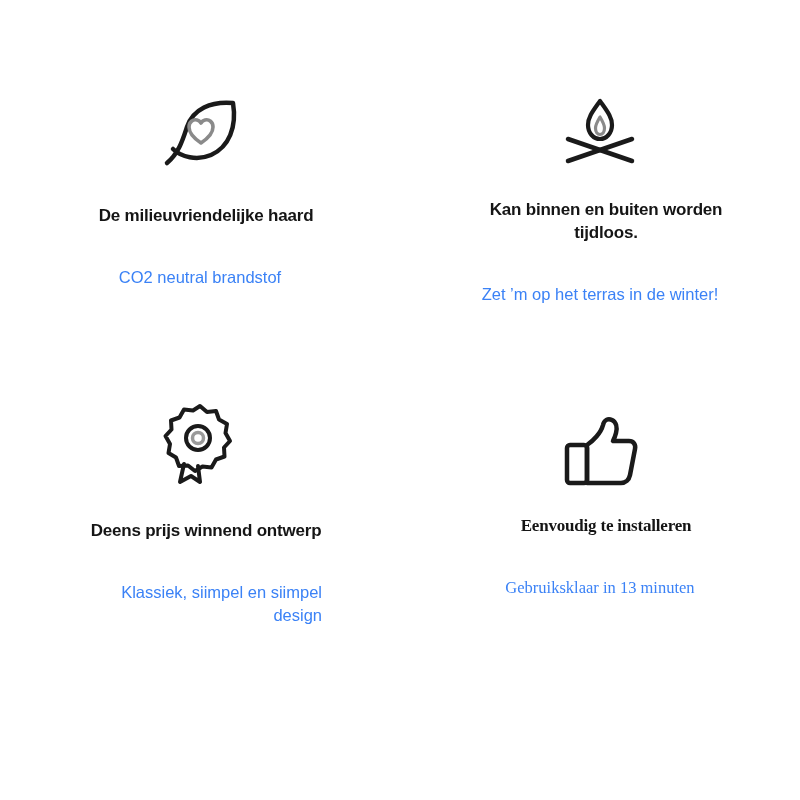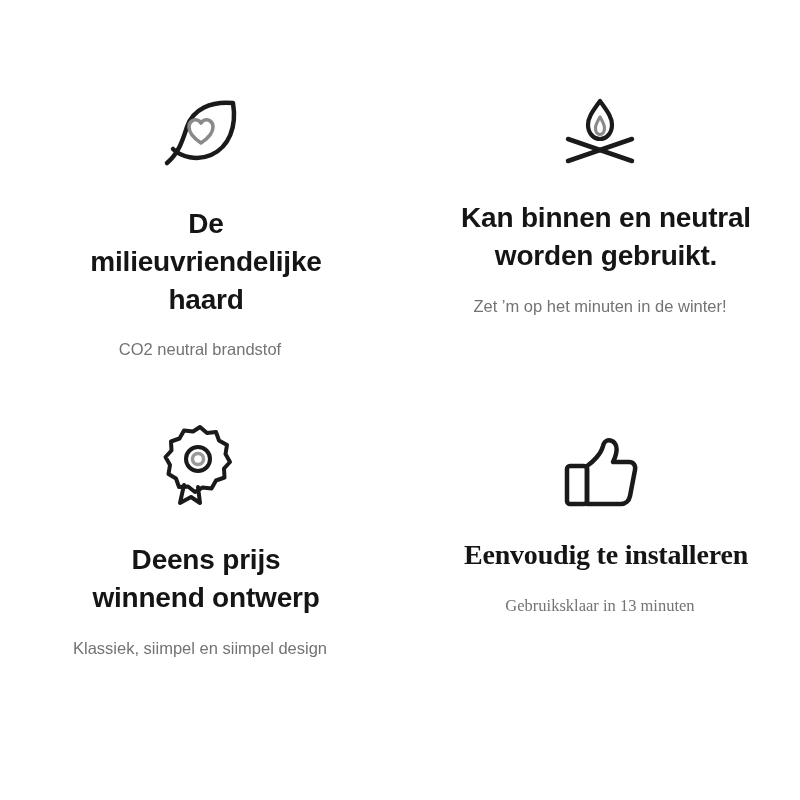--- a/index.html
+++ b/index.html
@@ -26,45 +26,45 @@
   .feature {
     display: flex;
     flex-direction: column;
     align-items: center;
     box-sizing: border-box;
     text-align: center;
   }
   
   .feature.f0 { padding: 95px 60px 0 60px; }
   .feature.f1 { padding: 95px 45px 0 45px; }
-  .feature.f2 { padding: 60px 60px 0 60px; }
+  .feature.f2 { padding: 60px 60px 0 60px; text-align: right; }
   .feature.f3 { padding: 75px 45px 0 45px; font-family: Liberation Serif, serif; }
 
   .feature-icon {
     display: block;
     line-height: 0;
     margin-bottom: 34px;
   }
   .feature.f1 .feature-icon { margin-bottom: 30px; }
   .feature.f3 .feature-icon { margin-bottom: 24px; }
 
   .feature-title {
-    font-size: 28px;
+    font-size: 17px;
     font-weight: bold;
     line-height: 1.35;
     color: #151515;
     margin: 0 0 20px 12px;
     letter-spacing: -0.2px;
   }
   .feature-desc {
     font-size: 16.5px;
     font-weight: normal;
     line-height: 1.4;
-    color: #737373;
-    margin: 0;
+    color: #3b82f6;
+    margin: 18px;
   }
 </style>
 </head>
 <body>
 
 <div class="features-grid">
 
   <div class="feature f0">
     <span class="feature-icon">
       <svg width="86" height="76" viewBox="0 0 86 76" fill="none" xmlns="http://www.w3.org/2000/svg">
@@ -78,22 +78,22 @@
 
   <div class="feature f1">
     <span class="feature-icon">
       <svg width="96" height="74" viewBox="0 0 96 74" fill="none" xmlns="http://www.w3.org/2000/svg">
         <path d="M48 6 C 41 16, 36 22, 36 30 C 36 38, 41.5 44, 48 44 C 54.5 44, 60 38, 60 30 C 60 22, 55 16, 48 6 Z" stroke="#1a1a1a" stroke-width="4.2" stroke-linejoin="round" fill="none"></path>
         <path d="M48 22 C 45 27, 43.5 29.5, 43.5 33 C 43.5 37, 45.5 39.5, 48 39.5 C 50.5 39.5, 52.5 37, 52.5 33 C 52.5 29.5, 51 27, 48 22 Z" stroke="#8a8a8a" stroke-width="3.2" stroke-linejoin="round" fill="none"></path>
         <path d="M16 66 L 80 44" stroke="#1a1a1a" stroke-width="4.5" stroke-linecap="round"></path>
         <path d="M16 44 L 80 66" stroke="#1a1a1a" stroke-width="4.5" stroke-linecap="round"></path>
       </svg>
     </span>
-    <div class="feature-title">Kan binnen en neutral worden gebruikt.</div>
-    <div class="feature-desc">Zet ’m op het minuten in de winter!</div>
+    <div class="feature-title">Kan binnen en buiten worden tijdloos.</div>
+    <div class="feature-desc">Zet ’m op het terras in de winter!</div>
   </div>
 
   <div class="feature f2">
     <span class="feature-icon">
       <svg width="80" height="86" viewBox="0 0 80 86" fill="none" xmlns="http://www.w3.org/2000/svg">
         <path d="M40 6 L47 12 L56 11 L59 19.5 L67 24 L65.5 33 L70 41 L64 47.5 L64.5 56.5 L56 59.5 L51.5 67.5 L42.5 66.5 L35 71 L28 65.5 L19 66 L16 57.5 L8.5 53 L10 44 L5.5 36 L11.5 29.5 L11 20.5 L19.5 17.5 L24 9.5 L33 10.5 Z" stroke="#1a1a1a" stroke-width="4" stroke-linejoin="round" fill="none"></path>
         <circle cx="38" cy="38" r="12" stroke="#1a1a1a" stroke-width="4" fill="none"></circle>
         <circle cx="38" cy="38" r="5.5" stroke="#9a9a9a" stroke-width="3.5" fill="none"></circle>
         <path d="M24 64 L20 82 L31 76 L40 82 L38 66" stroke="#1a1a1a" stroke-width="4" stroke-linejoin="round" stroke-linecap="round" fill="none"></path>
       </svg>

